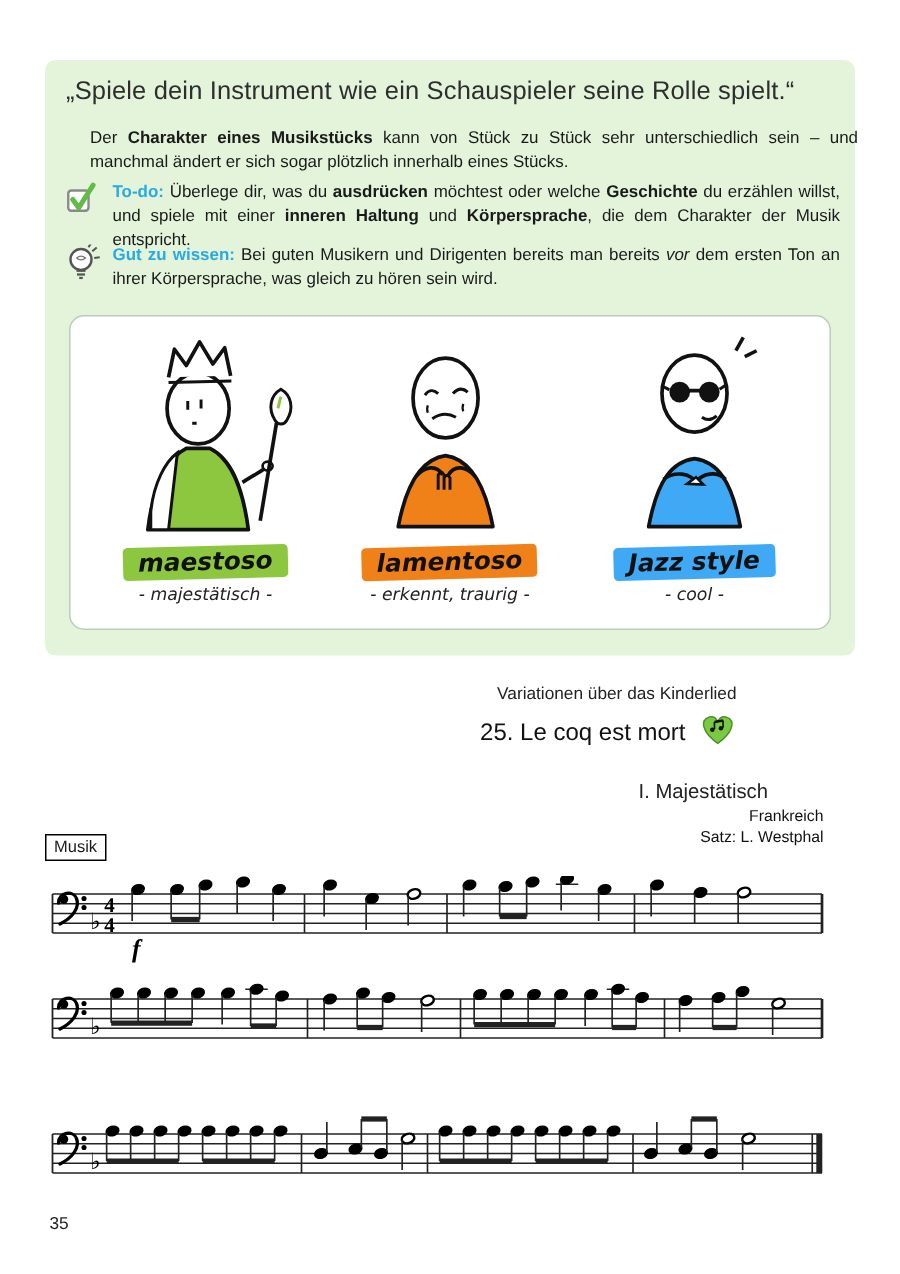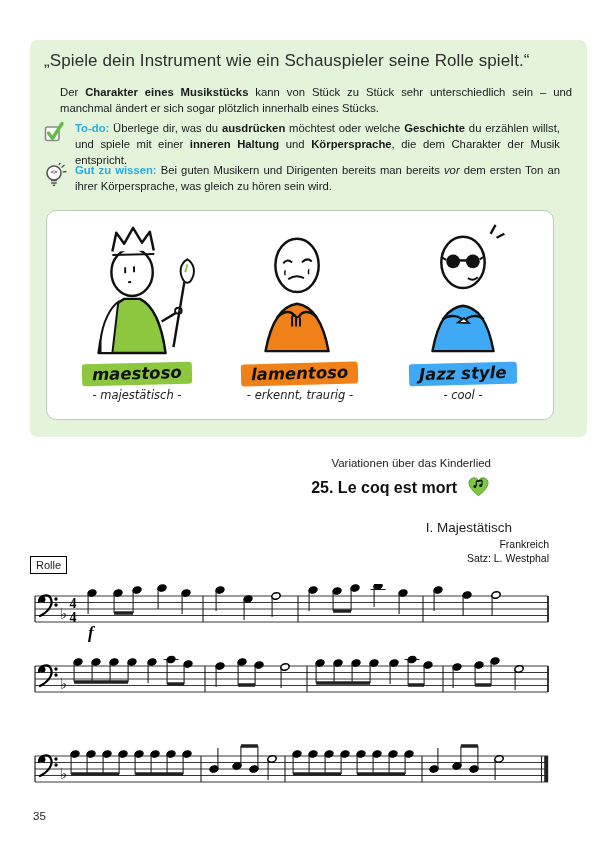--- a/index.html
+++ b/index.html
@@ -1,36 +1,36 @@
 <!DOCTYPE html>
 <html><head>
 <meta charset="utf-8">
 <style>
   html,body{margin:0;padding:0;background:#888;}
   .page{position:relative;width:600px;height:849px;background:#fff;margin:0 auto;
         font-family:"Liberation Sans",sans-serif;color:#1a1a1a;overflow:hidden;}
 
-  .info-box{position:absolute;left:30px;top:40px;width:540px;height:397px;border-radius:7px;padding-left:17px;}
+  .info-box{position:absolute;left:30px;top:40px;width:540px;height:397px;border-radius:7px;}
   .quote{position:absolute;left:14px;top:11px;width:512px;font-size:17px;color:#2e2e2e;letter-spacing:.1px;}
   .intro{position:absolute;left:30px;top:44px;width:512px;font-size:11.3px;line-height:1.42;text-align:justify;}
   .tip-row{position:absolute;left:14px;width:516px;}
   .tip-icon{position:absolute;left:0;top:1px;}
   .tip-text{margin-left:31px;font-size:11.3px;line-height:1.42;text-align:justify;}
 
   .figure-box{position:absolute;left:16px;top:170px;width:506px;height:208px;background:#fff;
               border:1.5px solid #b9cdb9;border-radius:10px;}
   .figure{position:absolute;top:10px;width:160px;text-align:center;}
   .figure.f1{left:10px}.figure.f2{left:173px}.figure.f3{left:336px}
   .term-bar{display:inline-block;padding:1px 10px 2px;border-radius:3px;transform:rotate(-1.5deg);
             font-family:"DejaVu Sans",sans-serif;font-style:italic;font-weight:700;font-size:16.5px;color:#111;}
   .term-sub{margin-top:3px;font-family:"DejaVu Sans",sans-serif;font-style:italic;font-size:11.5px;color:#222;}
 
   .center-line{position:absolute;left:0;width:491px;text-align:right;}
   .series{top:457px;font-size:11.5px;color:#222;}
-  .title-row{top:476px;font-size:16px;font-weight:700;color:#111;}
+  .title-row{top:476px;font-size:16px;font-weight:400;color:#111;}
   .title-row svg{vertical-align:-4px;margin-left:9px;}
   .movement{top:520px;font-size:13.5px;color:#222;padding-left:21px;}
   .credits{position:absolute;right:51px;top:538px;text-align:right;font-size:10.5px;line-height:1.3;color:#111;}
   .thema{position:absolute;left:30px;top:556px;border:1.2px solid #000;padding:0 5px;height:16px;
          line-height:16px;font-size:11px;}
   .tempo{position:absolute;left:86px;top:555px;font-family:"Liberation Serif",serif;font-size:13px;color:#000;}
   .tempo .b{font-weight:700;}
   .tempo .note{font-family:"DejaVu Sans",sans-serif;font-weight:700;font-size:12px;}
   .staff{position:absolute;left:0;width:600px;height:66px;}
   #staff1{top:584px}#staff2{top:654px}#staff3{top:744px}
@@ -149,21 +149,21 @@
       <line x1="16.7" y1="9.6" x2="16.7" y2="4.6" stroke="#111" stroke-width="1.2"></line>
       <line x1="10.7" y1="5.6" x2="16.7" y2="4.6" stroke="#111" stroke-width="1.8"></line>
     </svg>
   </div>
   <div class="center-line movement">I. Majestätisch</div>
   <div class="credits">
     <div>Frankreich</div>
     <div>Satz: L. Westphal</div>
   </div>
 
-  <span class="thema">Rolle</span>
+  <span class="thema">Musik</span>
 
   <div class="staff" id="staff1"><svg width="600" height="66" viewBox="0 0 600 66">
         <line x1="35" y1="12" x2="548" y2="12" stroke="#222" stroke-width="0.9"></line>
         <line x1="35" y1="18.5" x2="548" y2="18.5" stroke="#222" stroke-width="0.9"></line>
         <line x1="35" y1="25" x2="548" y2="25" stroke="#222" stroke-width="0.9"></line>
         <line x1="35" y1="31.5" x2="548" y2="31.5" stroke="#222" stroke-width="0.9"></line>
         <line x1="35" y1="38" x2="548" y2="38" stroke="#222" stroke-width="0.9"></line>
         <line x1="35" y1="12" x2="35" y2="38" stroke="#222" stroke-width="1.2"></line>
         <circle cx="42.5" cy="15.5" r="3" fill="#000"></circle>
         <path d="M 39 18 C 39 10.5 49 9.5 51 15

